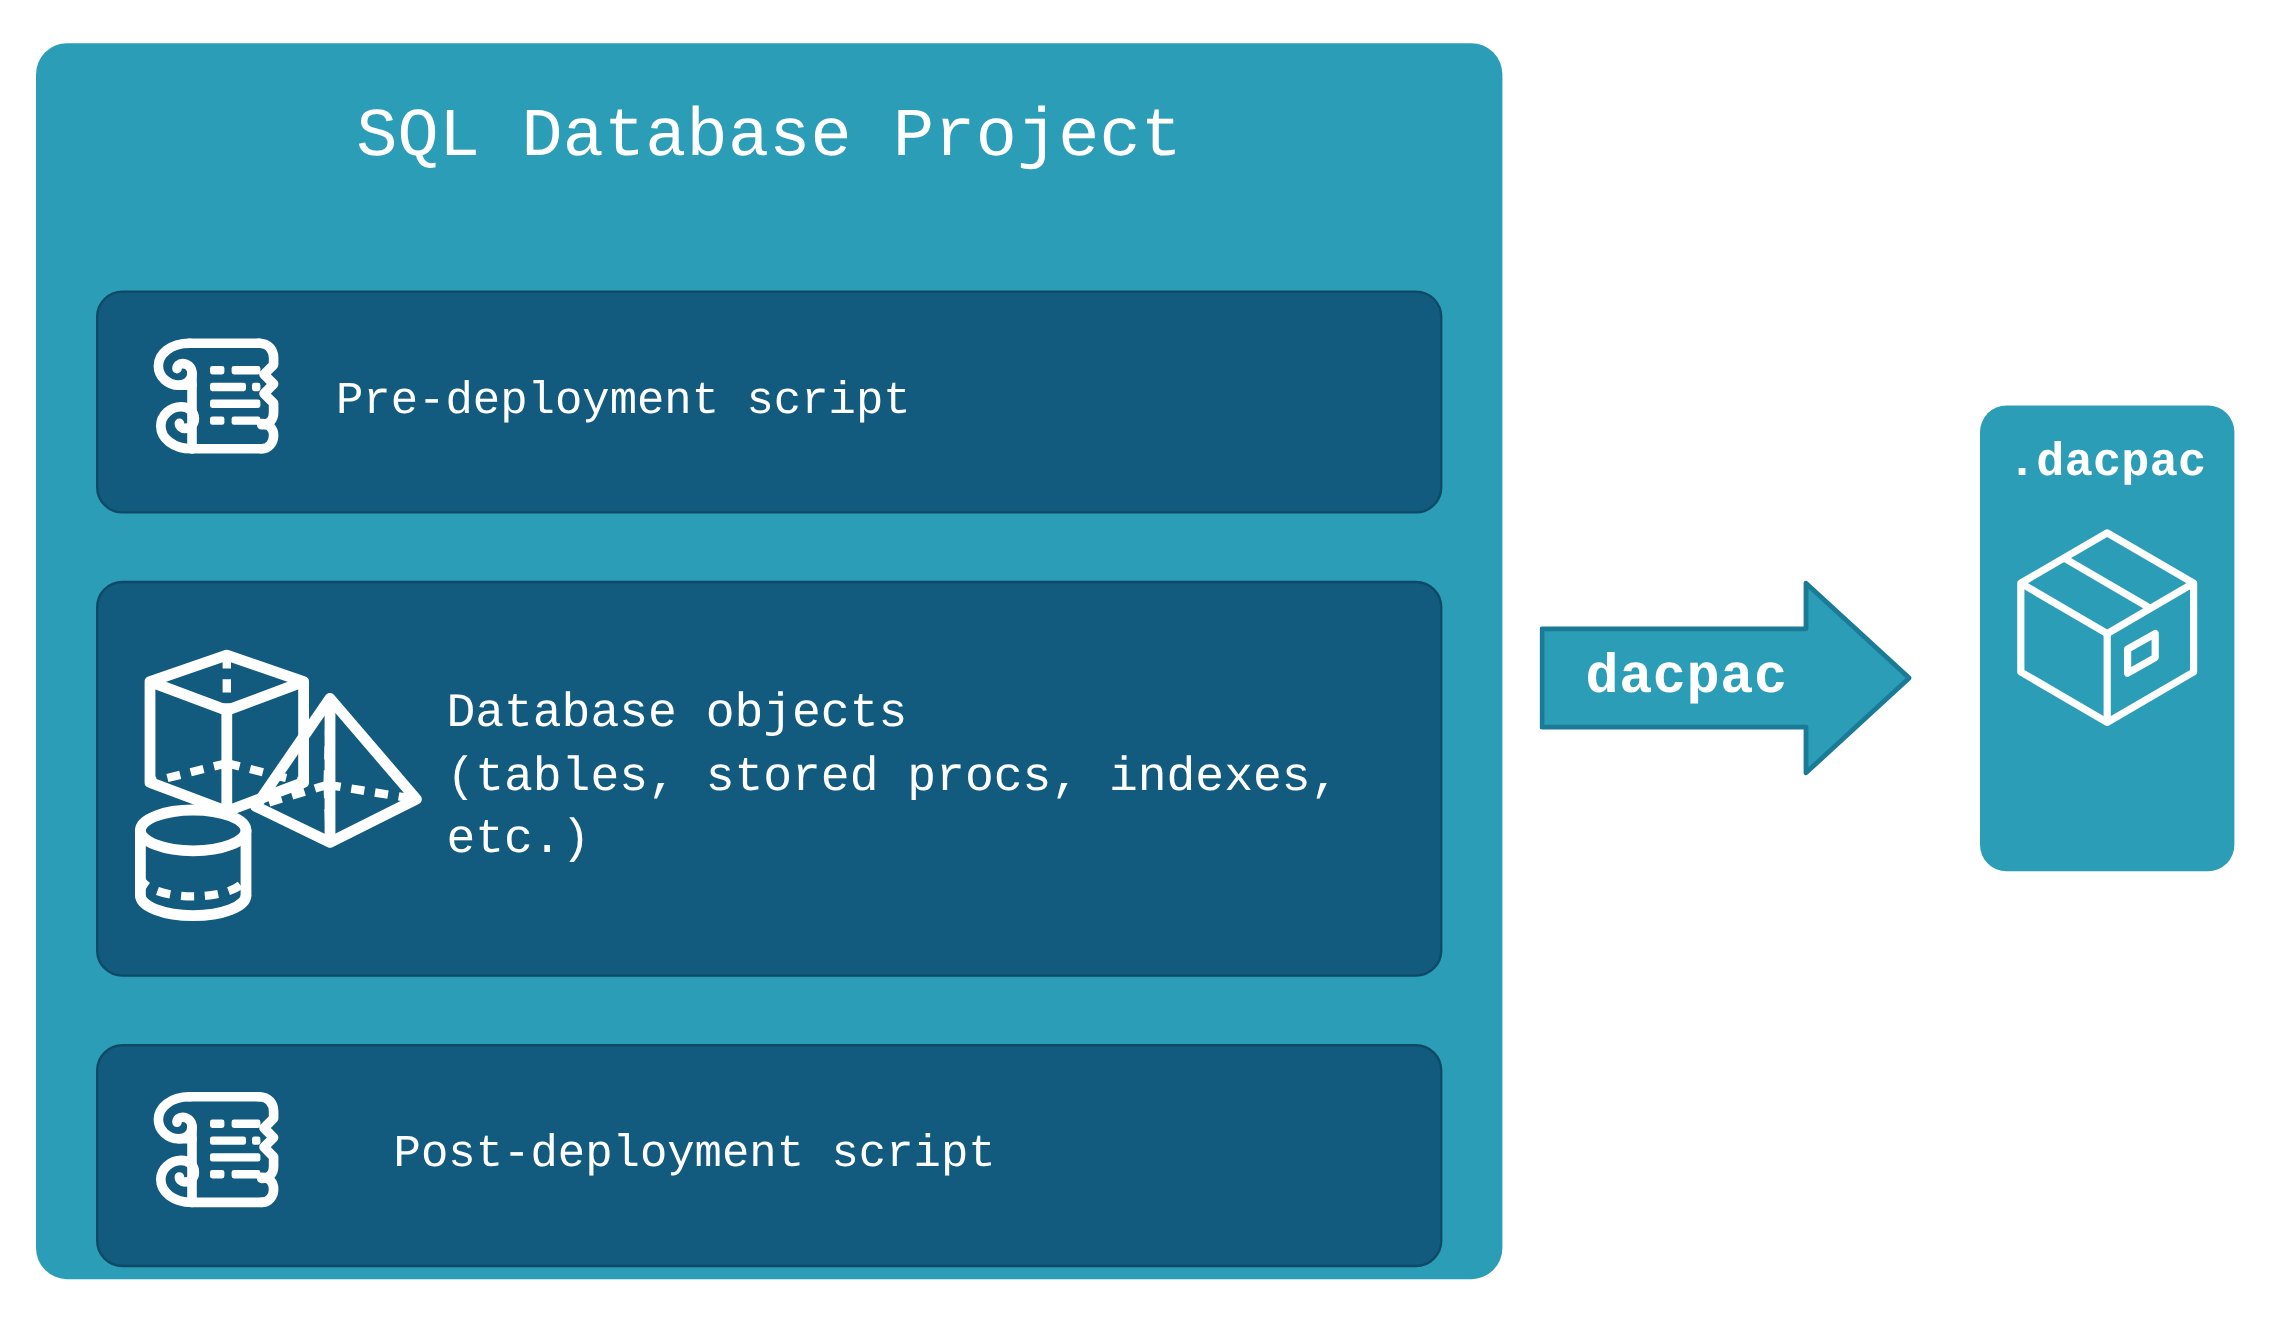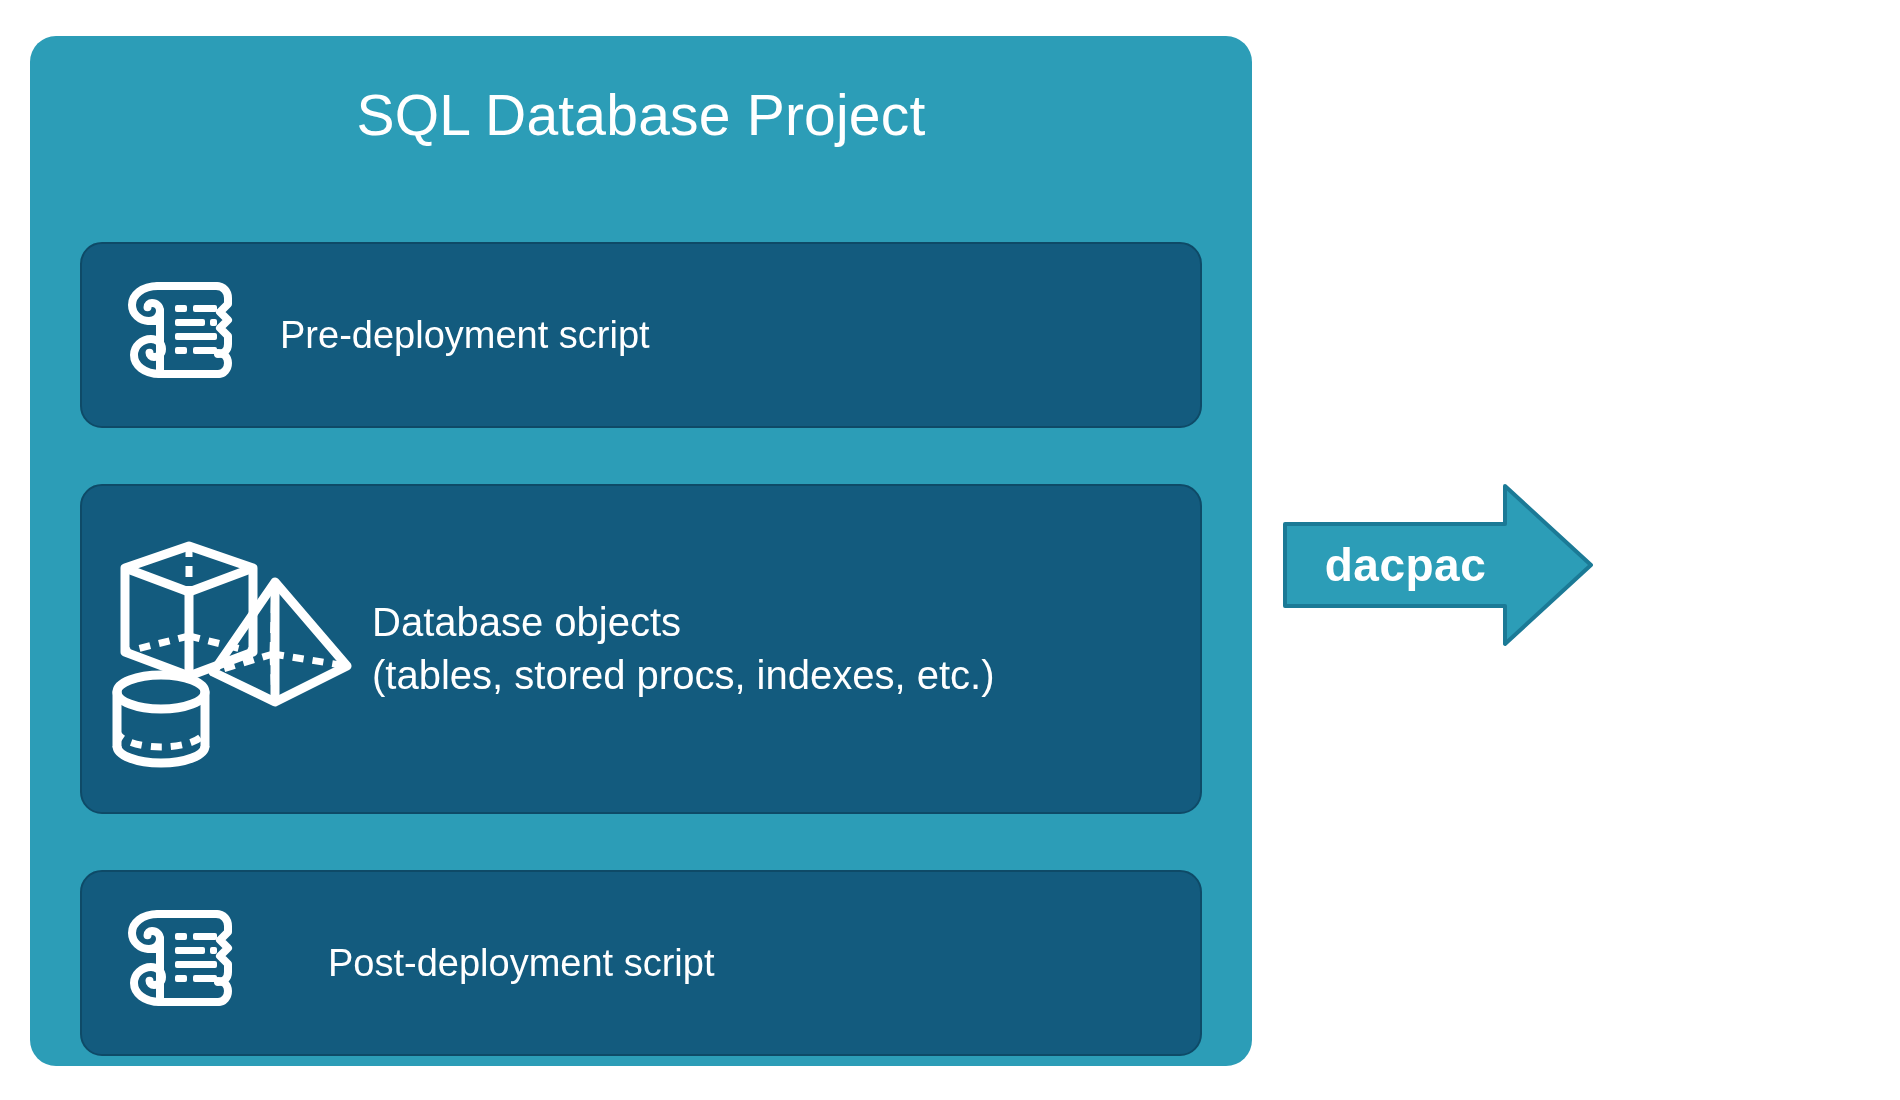--- a/index.html
+++ b/index.html
@@ -12,20 +12,21 @@
     height: 1100px;
     font-family: "Liberation Sans", sans-serif;
     overflow: hidden;
   }
 
   #stage {
     position: relative;
     width: 1900px;
     height: 1100px;
     background: #ffffff;
+    font-family: Liberation Mono, monospace;
   }
 
   
   .project-panel {
     position: absolute;
     left: 30px;
     top: 36px;
     width: 1222px;
     height: 1030px;
     background: #2C9DB7;
@@ -237,14 +238,30 @@
       <div class="card-label label-script">Post-deployment script</div>
     </div>
 
   </div>
 
   <svg class="build-arrow" viewBox="0 0 310 170">
     <polygon points="2,44 222,44 222,6 308,85 222,164 222,126 2,126" fill="#2C9DB7" stroke="#1B7A96" stroke-width="4" stroke-linejoin="round"></polygon>
   </svg>
   <div class="build-arrow-text">dacpac</div>
 
+  <div class="dacpac-card">
+    <div class="dacpac-title">.dacpac</div>
+    <span class="dacpac-icon">
+      <svg width="160" height="170" viewBox="0 0 160 170" fill="none" aria-hidden="true">
+
+        <path d="M80 6 L152 48 L152 122 L80 164 L8 122 L8 48 Z" stroke="#ffffff" stroke-width="6" stroke-linejoin="round" fill="none"></path>
+
+        <path d="M8 48 L80 90 L152 48" stroke="#ffffff" stroke-width="6" stroke-linejoin="round" fill="none"></path>
+        <path d="M80 90 L80 164" stroke="#ffffff" stroke-width="6" stroke-linejoin="round" fill="none"></path>
+
+        <path d="M44 27 L116 69" stroke="#ffffff" stroke-width="6" stroke-linejoin="round" fill="none"></path>
+
+        <path d="M97 103 L120 90 L120 110 L97 123 Z" stroke="#ffffff" stroke-width="6" stroke-linejoin="round" fill="none"></path>
+      </svg>
+    </span>
+  </div>
 
 </div>
 
 </body></html>

